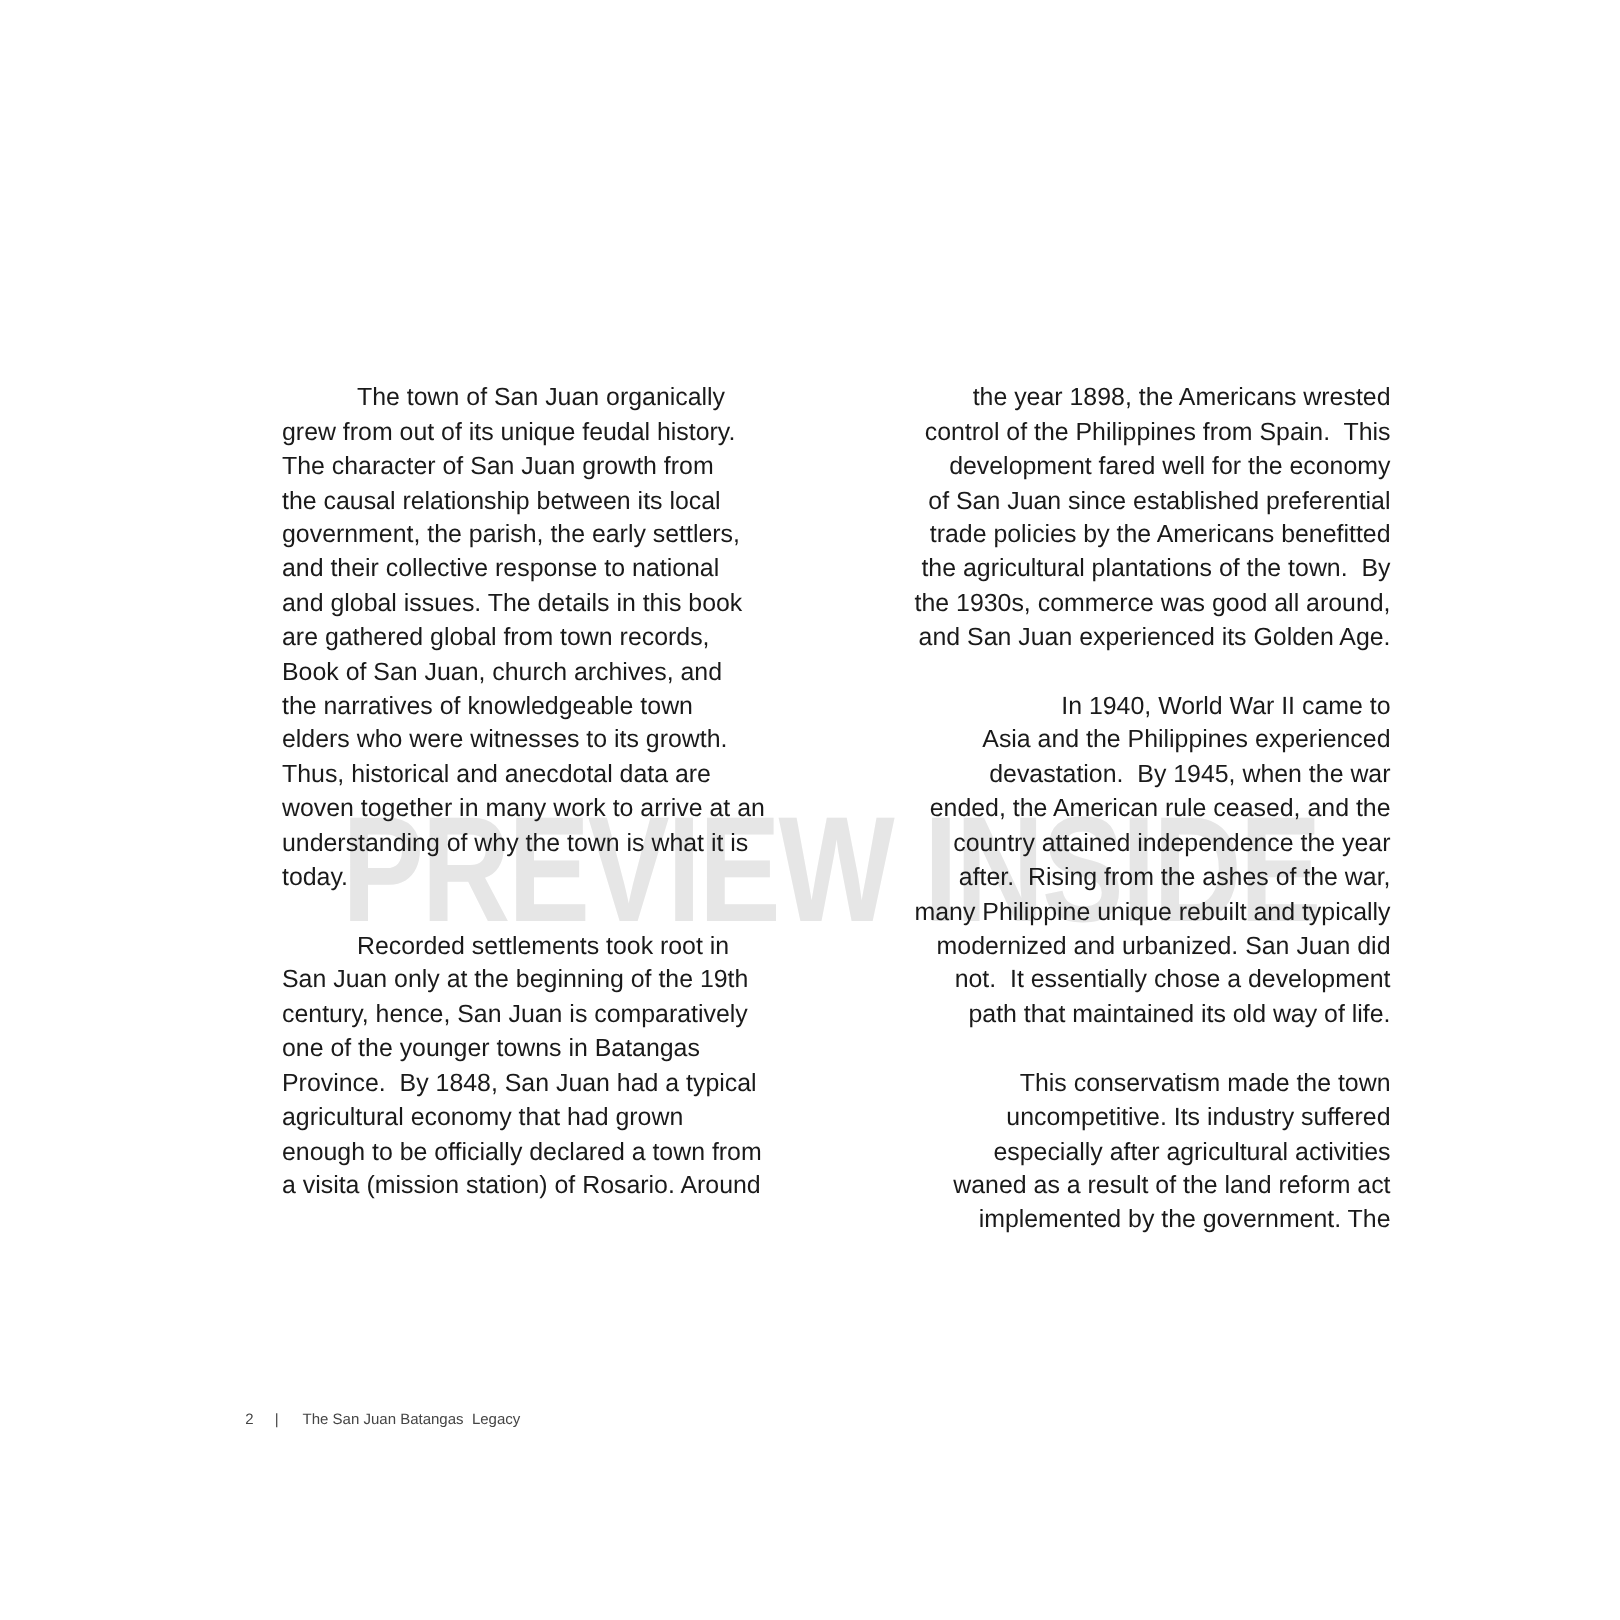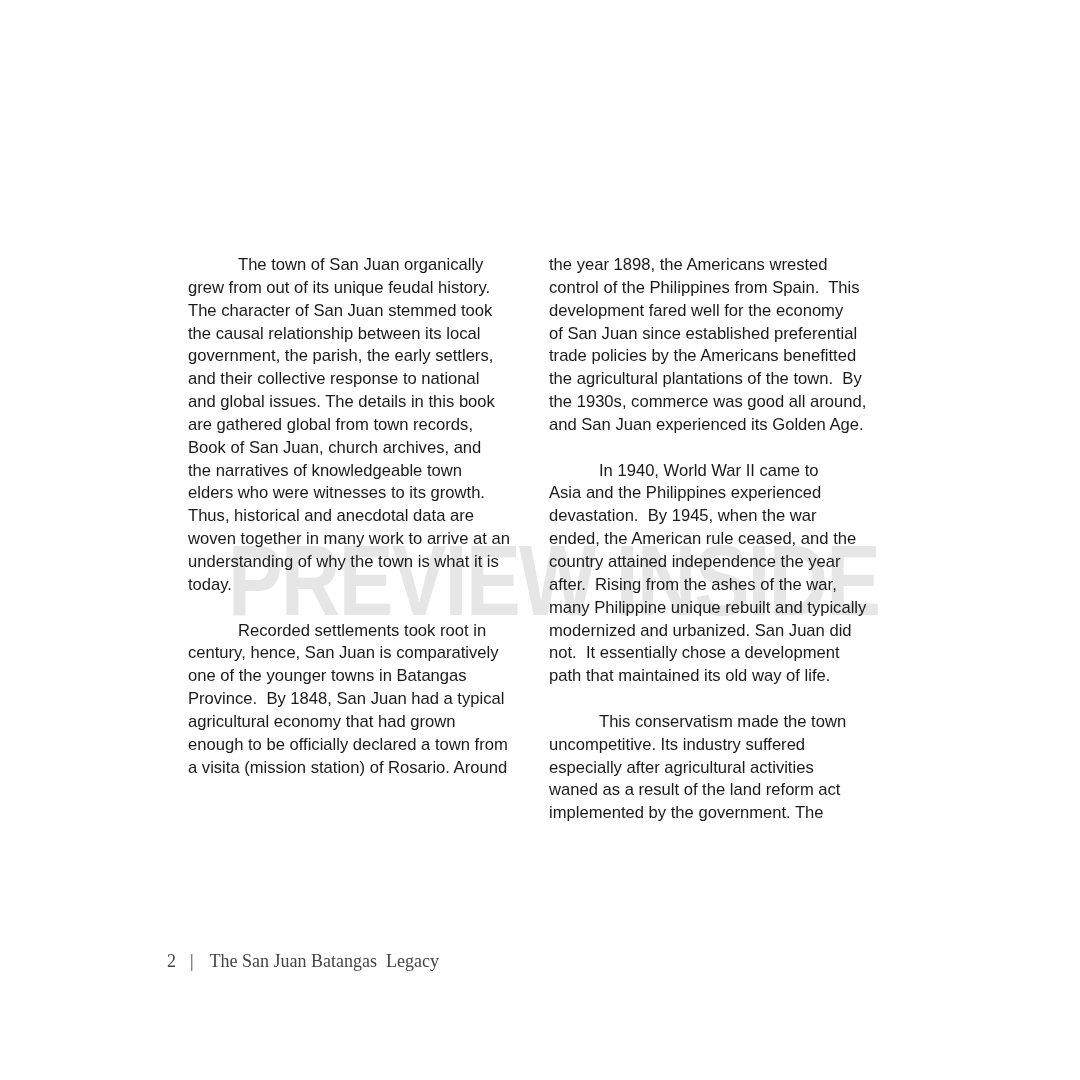--- a/index.html
+++ b/index.html
@@ -8,63 +8,64 @@
     position: relative; overflow: hidden;
     font-family: "Liberation Sans", sans-serif;
     color: #1a1a1a;
   }
   .col {
     position: absolute; top: 254px;
     font-size: 16.6px; line-height: 22.85px;
     z-index: 2;
   }
   .col.left { left: 188px; width: 360px; }
-  .col.right { left: 549px; width: 360px; }
+  .col.right { left: 567px; width: 360px; text-align: right; }
   .line { white-space: pre; display: block; height: 22.85px; }
   .line.indent { padding-left: 50px; }
   .gap { display: block; height: 22.85px; }
   .watermark {
     position: absolute; left: 228px; top: 530px;
     font-family: "Liberation Sans", sans-serif;
     font-weight: bold; font-size: 100px; line-height: 100px;
     letter-spacing: -2px;
     color: #e6e6e6; z-index: 1;
     transform: scaleX(0.82); transform-origin: left top;
     white-space: pre;
   }
   .footer {
     position: absolute; left: 158px; top: 930px;
-    font-family: Liberation Serif, serif;
-    font-size: 18px; color: #444; white-space: pre;
+    font-family: Liberation Sans, sans-serif;
+    font-size: 10px; color: #444; white-space: pre;
   }
   .footer .sep { margin: 0 16px 0 14px; }
 </style>
 </head>
 <body>
 
 <div class="watermark">PREVIEW INSIDE</div>
 
 <div class="col left" id="col-left">
     <span class="line indent">The town of San Juan organically</span>
     <span class="line">grew from out of its unique feudal history.</span>
-    <span class="line">The character of San Juan stemmed took</span>
+    <span class="line">The character of San Juan growth from</span>
     <span class="line">the causal relationship between its local</span>
     <span class="line">government, the parish, the early settlers,</span>
     <span class="line">and their collective response to national</span>
     <span class="line">and global issues. The details in this book</span>
     <span class="line">are gathered global from town records,</span>
     <span class="line">Book of San Juan, church archives, and</span>
     <span class="line">the narratives of knowledgeable town</span>
     <span class="line">elders who were witnesses to its growth.</span>
     <span class="line">Thus, historical and anecdotal data are</span>
     <span class="line">woven together in many work to arrive at an</span>
     <span class="line">understanding of why the town is what it is</span>
     <span class="line">today.</span>
     <span class="gap"></span>
     <span class="line indent">Recorded settlements took root in</span>
+    <span class="line">San Juan only at the beginning of the 19th</span>
     <span class="line">century, hence, San Juan is comparatively</span>
     <span class="line">one of the younger towns in Batangas</span>
     <span class="line">Province.  By 1848, San Juan had a typical</span>
     <span class="line">agricultural economy that had grown</span>
     <span class="line">enough to be officially declared a town from</span>
     <span class="line">a visita (mission station) of Rosario. Around</span>
   </div>
 <div class="col right" id="col-right">
     <span class="line">the year 1898, the Americans wrested</span>
     <span class="line">control of the Philippines from Spain.  This</span>

